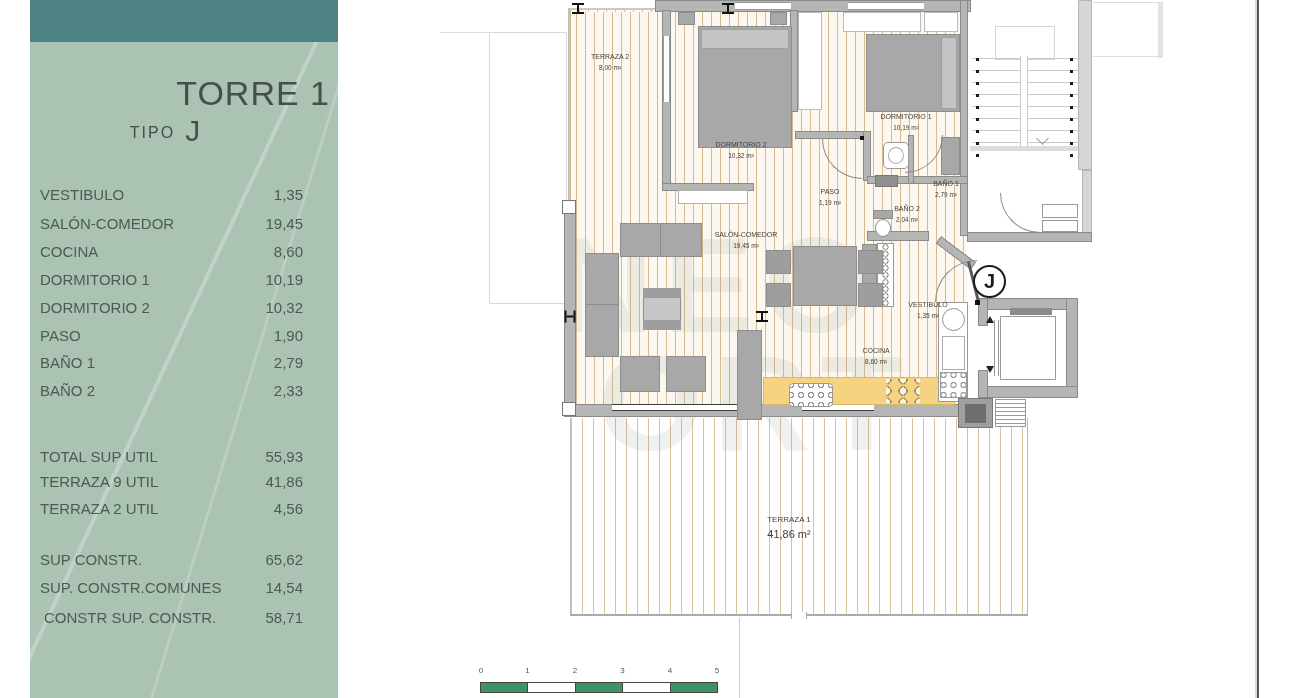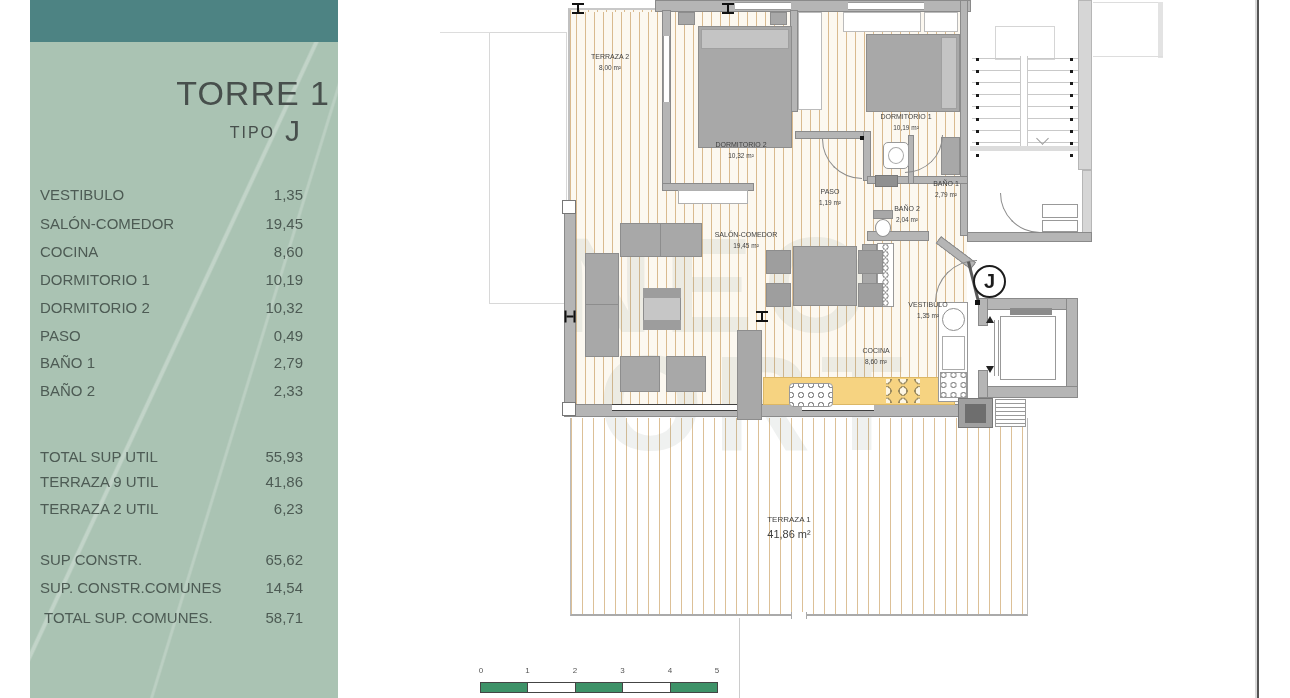--- a/index.html
+++ b/index.html
@@ -5,21 +5,21 @@
   html,body{margin:0;padding:0;background:#fff;font-family:"Liberation Sans",sans-serif;}
   *{box-sizing:border-box;}
   .page{position:relative;width:1290px;height:698px;background:#fff;overflow:hidden;}
   .abs{position:absolute;}
   
   .sb-panel{position:absolute;left:30px;top:0;width:308px;height:698px;background:#aac3b3;
     background-image:linear-gradient(115deg,transparent 47.8%,rgba(255,255,255,.28) 48.1%,rgba(255,255,255,.28) 48.5%,transparent 48.8%),
                      linear-gradient(107deg,transparent 63.8%,rgba(255,255,255,.2) 64.1%,rgba(255,255,255,.2) 64.4%,transparent 64.7%);}
   .sb-head{position:absolute;left:30px;top:0;width:308px;height:42px;background:#4d8383;}
   .sb-title{position:absolute;left:30px;top:74px;width:300px;text-align:right;font-size:34px;letter-spacing:1px;color:#474f4c;}
-  .sb-tipo{position:absolute;left:30px;top:114px;width:270px;text-align:right;color:#474f4c;}
+  .sb-tipo{position:absolute;left:30px;top:114px;width:270px;text-align:center;color:#474f4c;}
   .sb-tipo .tl{font-size:16px;letter-spacing:2px;vertical-align:3px;}
   .sb-tipo .tv{font-size:30px;margin-left:10px;}
   .sb-row{position:absolute;left:40px;width:263px;height:20px;font-size:15px;color:#4d5b54;}
   .sb-row .lab{position:absolute;left:0;top:0;}
   .sb-row .val{position:absolute;right:0;top:0;}
   
   .floor{position:absolute;background-color:#fcf8f0;background-image:repeating-linear-gradient(90deg,#d9ba8f 0 1px,transparent 1px 9px);}
   .terrace{position:absolute;background-color:#fff;background-image:repeating-linear-gradient(90deg,#dcc097 0 1px,transparent 1px 11px);}
   .w{position:absolute;background:#b5b5b5;box-shadow:inset 0 0 0 1px #8a8a8a;}
   .wl{position:absolute;background:#d6d6d6;box-shadow:inset 0 0 0 1px #b6b6b6;}
@@ -78,52 +78,52 @@
   <div class="sb-row" style="top:271px">
       <span class="lab">DORMITORIO 1</span>
       <span class="val">10,19</span>
     </div>
   <div class="sb-row" style="top:299px">
       <span class="lab">DORMITORIO 2</span>
       <span class="val">10,32</span>
     </div>
   <div class="sb-row" style="top:327px">
       <span class="lab">PASO</span>
-      <span class="val">0,49</span>
+      <span class="val">1,90</span>
     </div>
   <div class="sb-row" style="top:354px">
       <span class="lab">BAÑO 1</span>
       <span class="val">2,79</span>
     </div>
   <div class="sb-row" style="top:382px">
       <span class="lab">BAÑO 2</span>
       <span class="val">2,33</span>
     </div>
   <div class="sb-row" style="top:448px">
       <span class="lab">TOTAL SUP UTIL</span>
       <span class="val">55,93</span>
     </div>
   <div class="sb-row" style="top:473px">
       <span class="lab">TERRAZA 9 UTIL</span>
       <span class="val">41,86</span>
     </div>
   <div class="sb-row" style="top:500px">
       <span class="lab">TERRAZA 2 UTIL</span>
-      <span class="val">6,23</span>
+      <span class="val">4,56</span>
     </div>
   <div class="sb-row" style="top:551px">
       <span class="lab">SUP CONSTR.</span>
       <span class="val">65,62</span>
     </div>
   <div class="sb-row" style="top:579px">
       <span class="lab">SUP. CONSTR.COMUNES</span>
       <span class="val">14,54</span>
     </div>
   <div class="sb-row" style="top:609px;left:44px;width:259px">
-      <span class="lab">TOTAL SUP. COMUNES.</span>
+      <span class="lab">CONSTR SUP. CONSTR.</span>
       <span class="val">58,71</span>
     </div>
 
   <div class="abs" style="left:489px;top:32px;width:78px;height:272px;border:1px solid #d8d8d8;background:#fff"></div>
   <div class="line" style="left:440px;top:32px;width:50px;height:1px;background:#ddd"></div>
   <div class="line" style="left:1093px;top:2px;width:70px;height:1px;background:#ddd"></div>
   <div class="line" style="left:1158px;top:2px;width:5px;height:56px;background:#e3e3e3"></div>
   <div class="line" style="left:1093px;top:56px;width:70px;height:1px;background:#ddd"></div>
 
   <div class="floor" style="left:568px;top:8px;width:88px;height:196px;border-left:2px solid #c0c0c0;border-top:2px solid #c8c8c8"></div>

